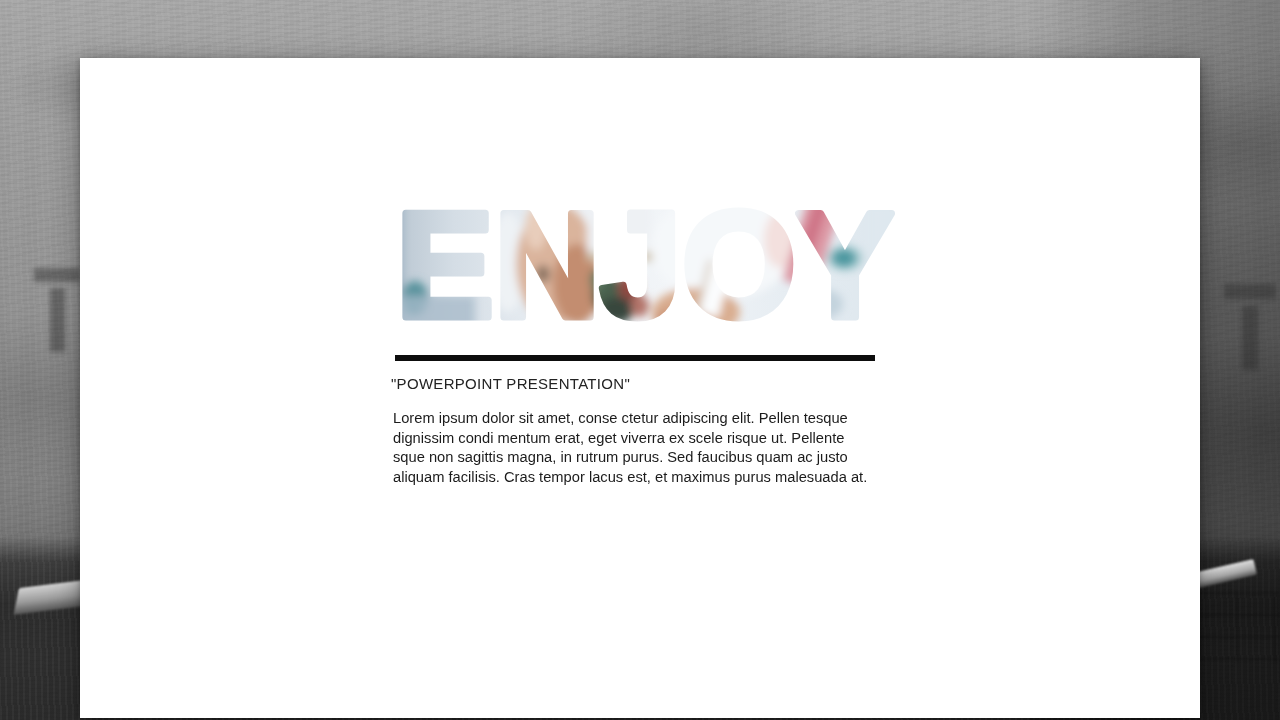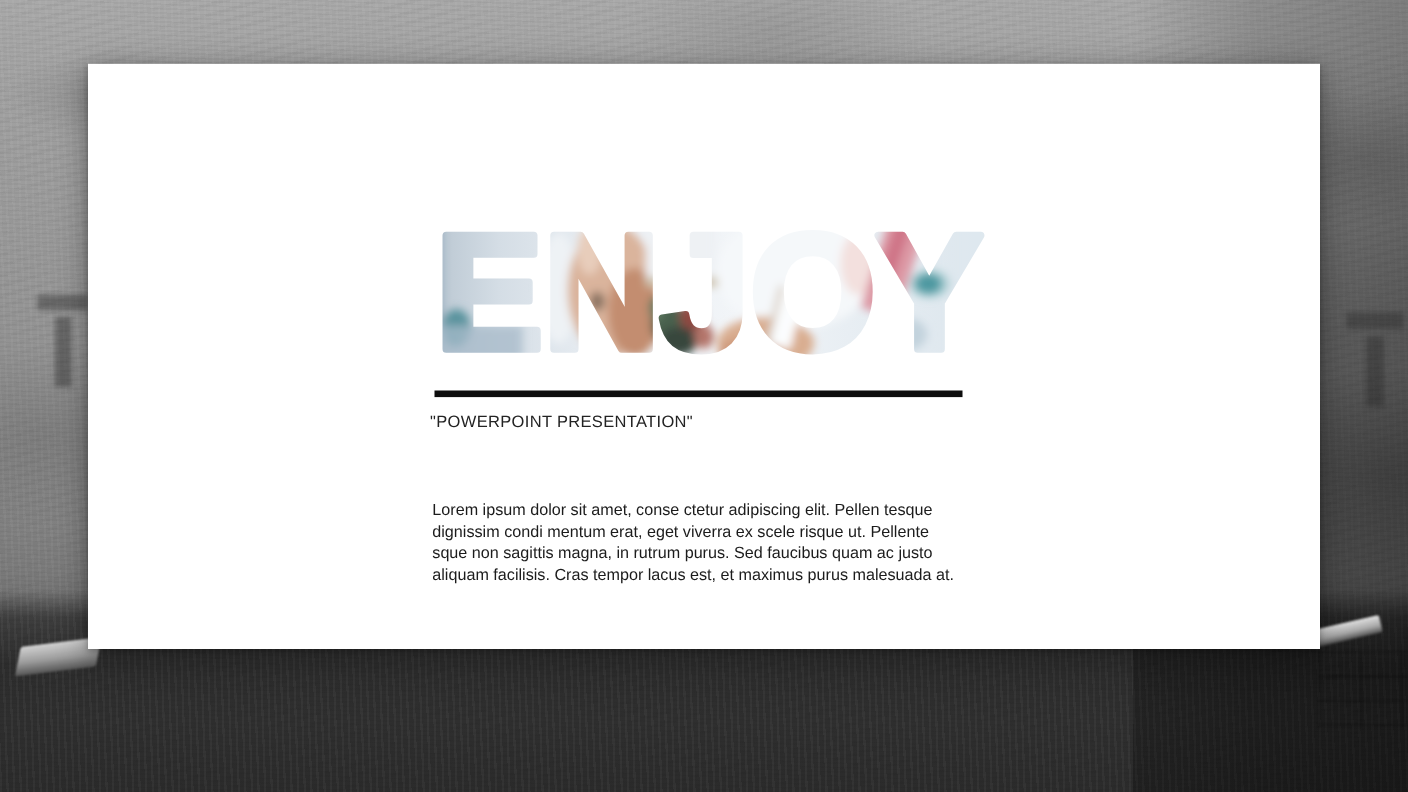--- a/index.html
+++ b/index.html
@@ -47,28 +47,28 @@
       repeating-linear-gradient(90deg, rgba(0,0,0,.28) 0 2px, transparent 2px 38px);}
   .desk-highlight{position:absolute;z-index:2;filter:blur(1px);border-radius:2px;}
   .desk-highlight.left{left:16px;top:584px;width:74px;height:26px;
     transform:rotate(-7deg) skewX(-18deg);
     background:linear-gradient(180deg,#d2d2d2,#9c9c9c 55%,#555);}
   .desk-highlight.right{left:1192px;top:566px;width:64px;height:16px;
     transform:rotate(-13deg);
     background:linear-gradient(180deg,#e0e0e0,#a5a5a5 60%,#4f4f4f);}
 
   
-  .slide{position:absolute;left:80px;top:58px;width:1120px;height:532px;z-index:3;
+  .slide{position:absolute;left:80px;top:58px;width:1120px;height:660px;z-index:3;
     background:#fff;box-shadow:0 6px 26px rgba(0,0,0,.35),0 2px 6px rgba(0,0,0,.28);}
   .wordmark{position:absolute;left:313px;top:144px;width:504px;height:126px;}
   .rule{position:absolute;left:315px;top:297px;width:480px;height:6px;background:#0d0d0d;}
   .subtitle{position:absolute;left:311px;top:316px;width:500px;
     font-size:15px;line-height:20px;letter-spacing:.3px;color:#232323;}
   .body-text{position:absolute;left:313px;top:351px;width:487px;
-    font-size:14.7px;line-height:19.5px;color:#1c1c1c;margin-top:46px;}
+    font-size:14.7px;line-height:19.5px;color:#1c1c1c;}
 </style>
 </head>
 <body>
 
 <div class="scene">
 
   <div class="wall"></div>
   <div class="right-shade"></div>
   <div class="carved-t left"></div>
   <div class="carved-t right"></div>

